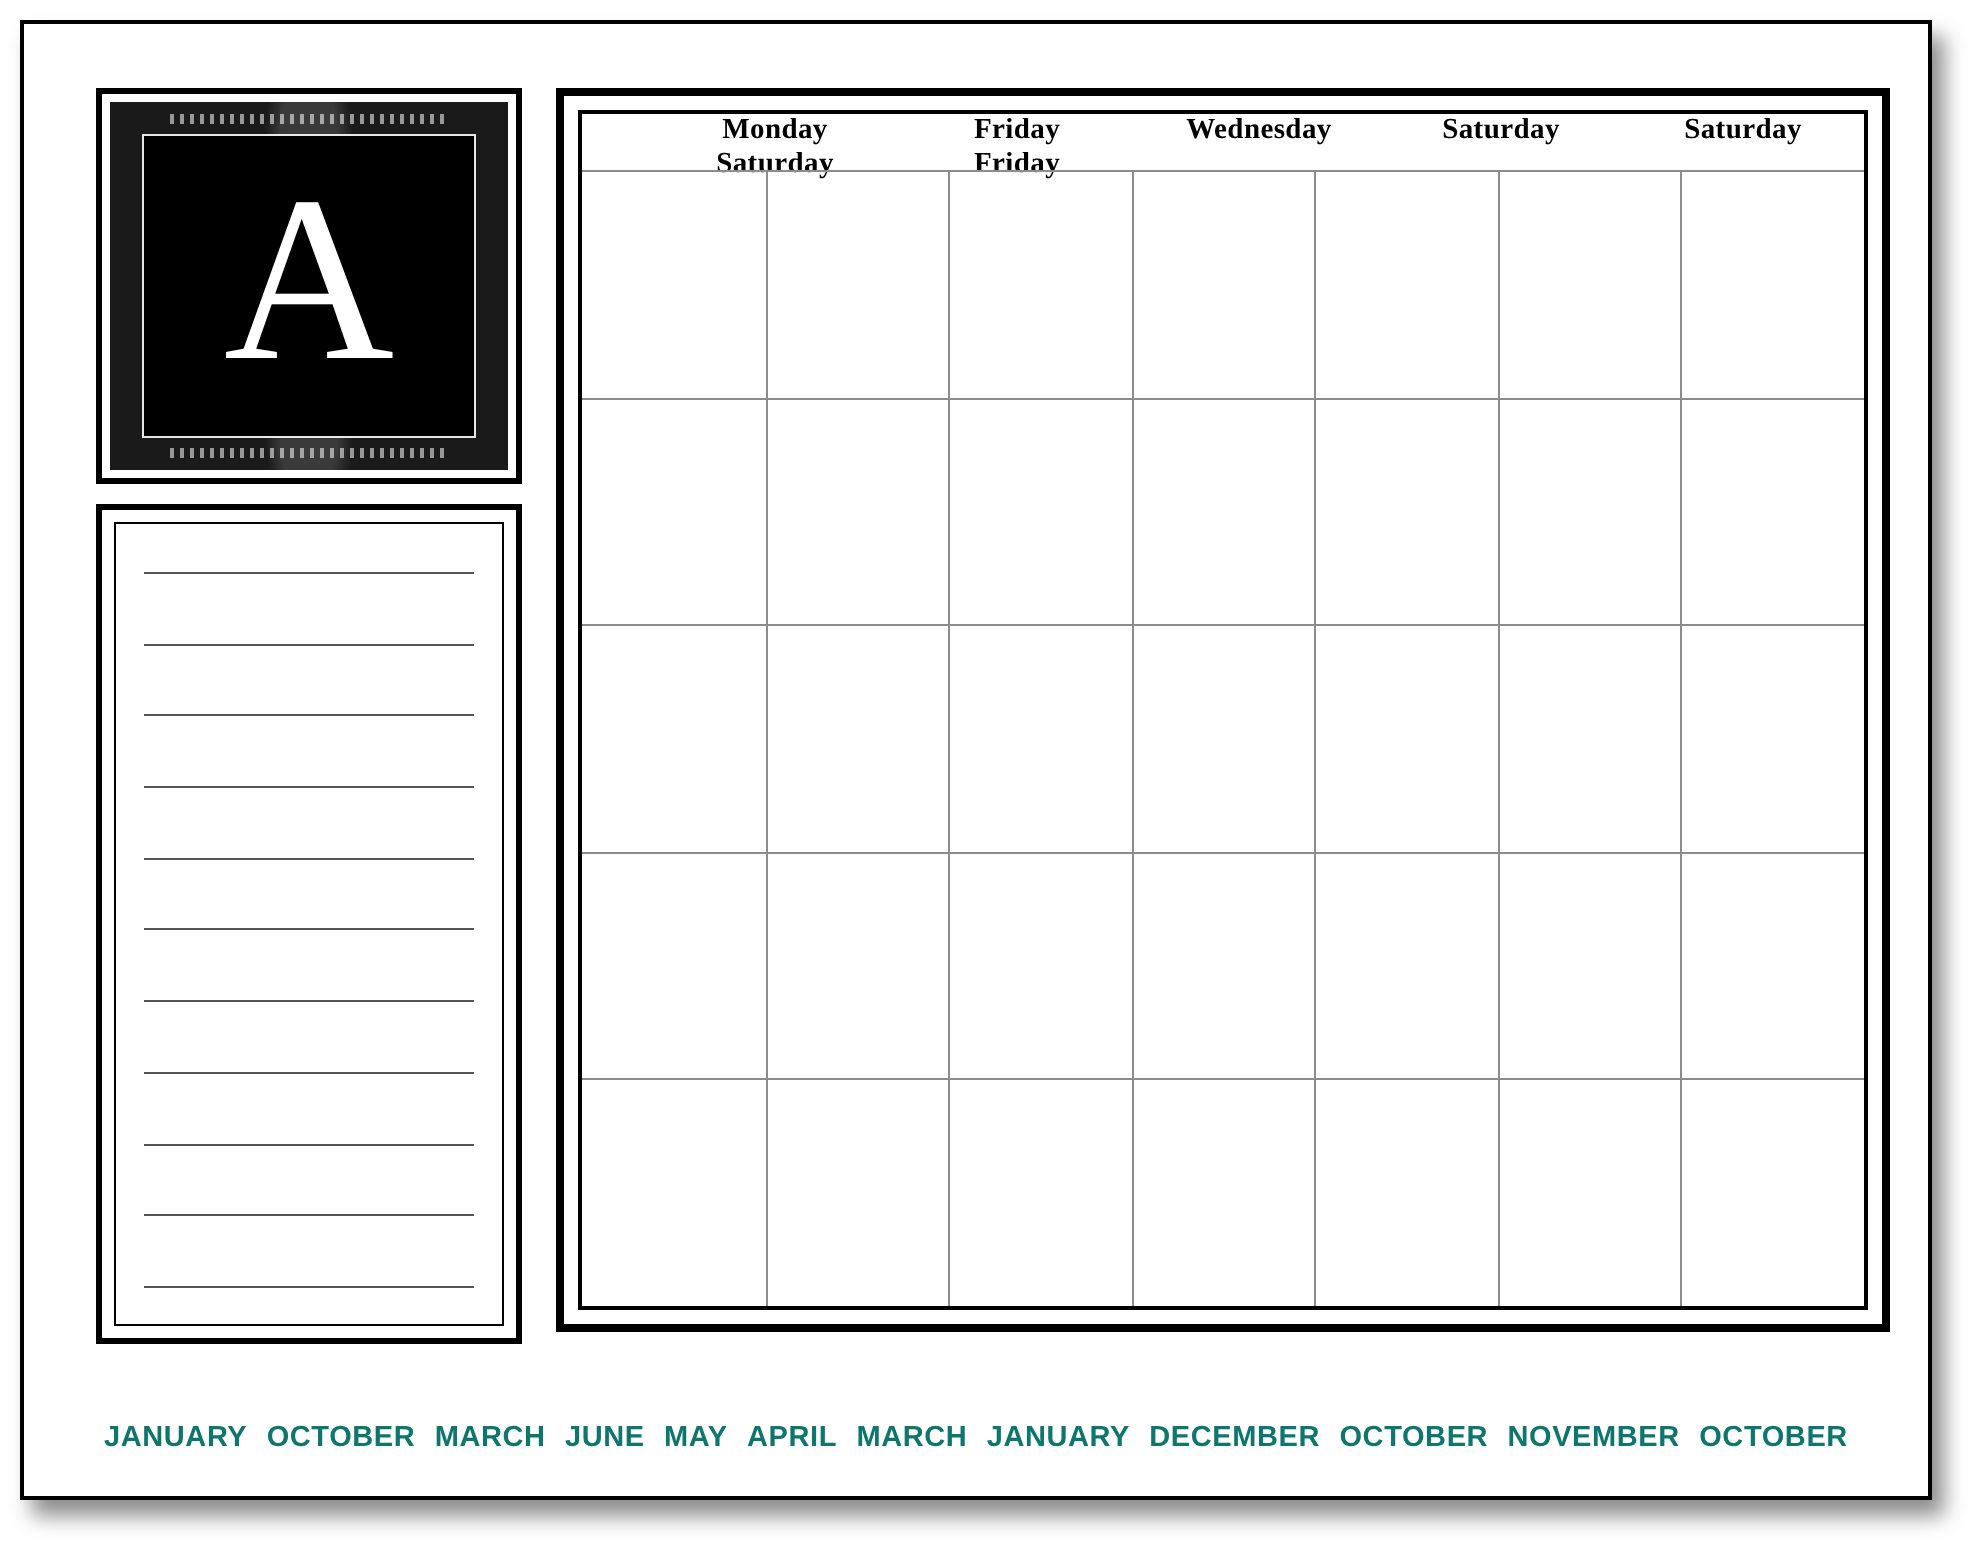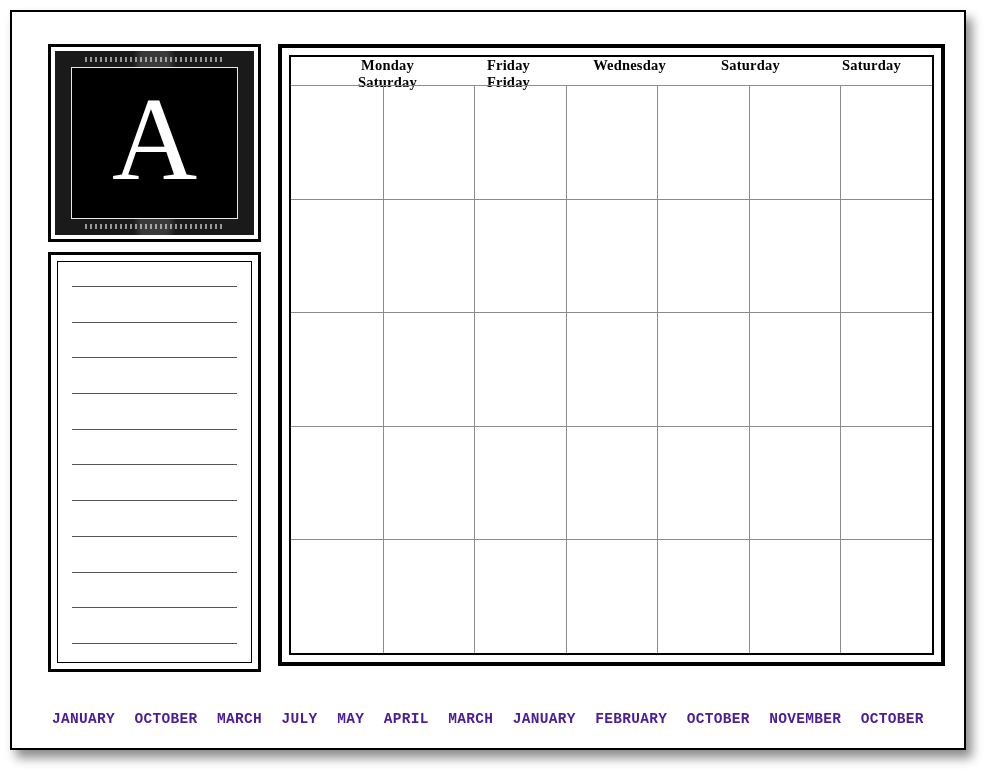--- a/index.html
+++ b/index.html
@@ -213,24 +213,24 @@
     right: 26px;
     bottom: 16px;
     height: 26px;
     display: flex;
     align-items: center;
     justify-content: space-between;
     padding: 0 14px;
     box-sizing: border-box;
   }
   .month-label {
-    font-family: Liberation Mono, monospace;
+    font-family: Liberation Sans, sans-serif;
     font-size: 14.5px;
     font-weight: 700;
-    color: #4c1d95;
+    color: #0f766e;
     letter-spacing: 0.3px;
     white-space: nowrap;
   }
 </style>
 </head>
 <body>
 
 <div id="page">
   <div id="sheet">
     <div id="sheet-inner">
@@ -332,25 +332,25 @@
         </div>
 
       </div>
 
     </div>
 
     <div id="months-row">
       <span class="month-label">JANUARY</span>
       <span class="month-label">OCTOBER</span>
       <span class="month-label">MARCH</span>
-      <span class="month-label">JULY</span>
+      <span class="month-label">JUNE</span>
       <span class="month-label">MAY</span>
       <span class="month-label">APRIL</span>
       <span class="month-label">MARCH</span>
       <span class="month-label">JANUARY</span>
-      <span class="month-label">FEBRUARY</span>
+      <span class="month-label">DECEMBER</span>
       <span class="month-label">OCTOBER</span>
       <span class="month-label">NOVEMBER</span>
       <span class="month-label">OCTOBER</span>
     </div>
 
   </div>
 </div>
 
 </body></html>

